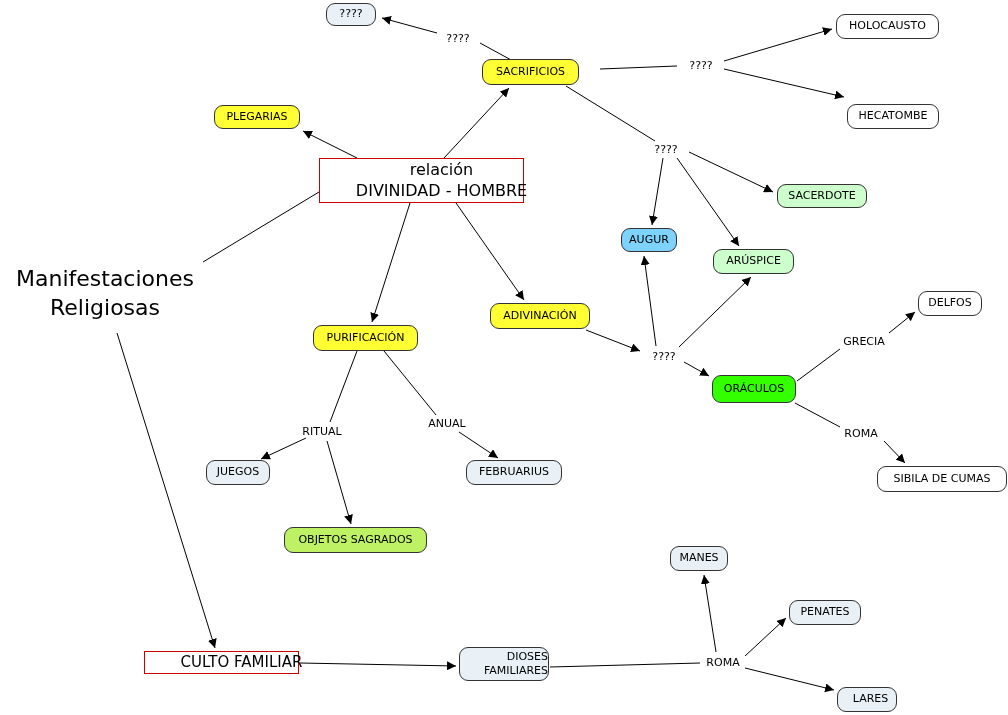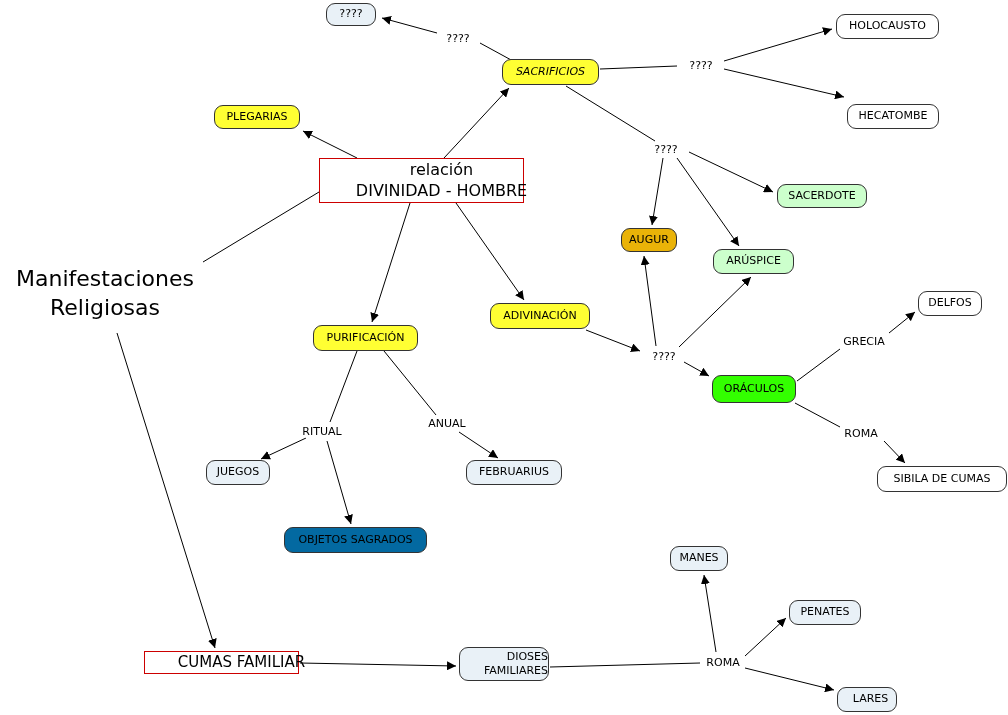--- a/index.html
+++ b/index.html
@@ -103,40 +103,40 @@
       <line x1="300" y1="663" x2="456" y2="666" stroke="#000000" stroke-width="1" marker-end="url(#arrow)"></line>
       <line x1="550" y1="667" x2="700" y2="663" stroke="#000000" stroke-width="1"></line>
       <line x1="716" y1="652" x2="704" y2="575" stroke="#000000" stroke-width="1" marker-end="url(#arrow)"></line>
       <line x1="745" y1="656" x2="786" y2="618" stroke="#000000" stroke-width="1" marker-end="url(#arrow)"></line>
       <line x1="745" y1="668" x2="834" y2="690" stroke="#000000" stroke-width="1" marker-end="url(#arrow)"></line>
     </svg>
 
 <div class="node rounded" style="left: 326px; top: 3px; width: 50px; height: 23px; background: rgb(233, 241, 247);">
       <div>????</div>
     </div>
-    <div class="node rounded" style="left: 502px; top: 59px; width: 97px; height: 26px; background: rgb(255, 255, 51); font-style: italic;">
+    <div class="node rounded" style="left: 482px; top: 59px; width: 97px; height: 26px; background: rgb(255, 255, 51);">
       <div>SACRIFICIOS</div>
     </div>
     <div class="node rounded" style="left: 836px; top: 14px; width: 103px; height: 25px; background: rgb(255, 255, 255);">
       <div>HOLOCAUSTO</div>
     </div>
     <div class="node rounded" style="left: 847px; top: 92px; width: 92px; height: 25px; background: rgb(255, 255, 255); margin-top: 12px;">
       <div>HECATOMBE</div>
     </div>
     <div class="node rounded" style="left: 214px; top: 105px; width: 86px; height: 24px; background: rgb(255, 255, 51);">
       <div>PLEGARIAS</div>
     </div>
     <div class="node redbox" style="left: 319px; top: 158px; width: 205px; height: 45px; background: rgb(255, 255, 255); font-size: 16px;">
       <div>relación</div>
       <div>DIVINIDAD - HOMBRE</div>
     </div>
     <div class="node rounded" style="left: 777px; top: 184px; width: 90px; height: 24px; background: rgb(204, 255, 204);">
       <div>SACERDOTE</div>
     </div>
-    <div class="node rounded" style="left: 621px; top: 228px; width: 56px; height: 24px; background: #eab308;">
+    <div class="node rounded" style="left: 621px; top: 228px; width: 56px; height: 24px; background: #7dd3fc;">
       <div>AUGUR</div>
     </div>
     <div class="node rounded" style="left: 713px; top: 249px; width: 81px; height: 25px; background: rgb(204, 255, 204);">
       <div>ARÚSPICE</div>
     </div>
     <div class="node plain" style="left: 5px; top: 263px; width: 200px; height: 62px; background: transparent; font-size: 22px;">
       <div>Manifestaciones</div>
       <div>Religiosas</div>
     </div>
     <div class="node rounded" style="left: 313px; top: 325px; width: 105px; height: 26px; background: rgb(255, 255, 51);">
@@ -153,31 +153,31 @@
     </div>
     <div class="node rounded" style="left: 877px; top: 466px; width: 130px; height: 26px; background: rgb(255, 255, 255);">
       <div>SIBILA DE CUMAS</div>
     </div>
     <div class="node rounded" style="left: 206px; top: 460px; width: 64px; height: 25px; background: rgb(233, 241, 247);">
       <div>JUEGOS</div>
     </div>
     <div class="node rounded" style="left: 466px; top: 460px; width: 96px; height: 25px; background: rgb(233, 241, 247);">
       <div>FEBRUARIUS</div>
     </div>
-    <div class="node rounded" style="left: 284px; top: 527px; width: 143px; height: 26px; background: #0369a1;">
+    <div class="node rounded" style="left: 284px; top: 527px; width: 143px; height: 26px; background: #bef264;">
       <div>OBJETOS SAGRADOS</div>
     </div>
     <div class="node rounded" style="left: 670px; top: 546px; width: 58px; height: 25px; background: rgb(233, 241, 247);">
       <div>MANES</div>
     </div>
     <div class="node rounded" style="left: 789px; top: 600px; width: 72px; height: 25px; background: rgb(233, 241, 247);">
       <div>PENATES</div>
     </div>
     <div class="node redbox" style="left: 144px; top: 651px; width: 155px; height: 23px; background: rgb(255, 255, 255); font-size: 15px;">
-      <div>CUMAS FAMILIAR</div>
+      <div>CULTO FAMILIAR</div>
     </div>
     <div class="node rounded" style="left: 459px; top: 647px; width: 90px; height: 34px; background: rgb(233, 241, 247); align-items: flex-end;">
       <div>DIOSES</div>
       <div>FAMILIARES</div>
     </div>
     <div class="node rounded" style="left: 837px; top: 687px; width: 60px; height: 25px; background: rgb(233, 241, 247); padding-left: 7px;">
       <div>LARES</div>
     </div>
     <div class="edge-label" style="left: 458px; top: 38px;">????</div>
     <div class="edge-label" style="left: 701px; top: 65px;">????</div>

